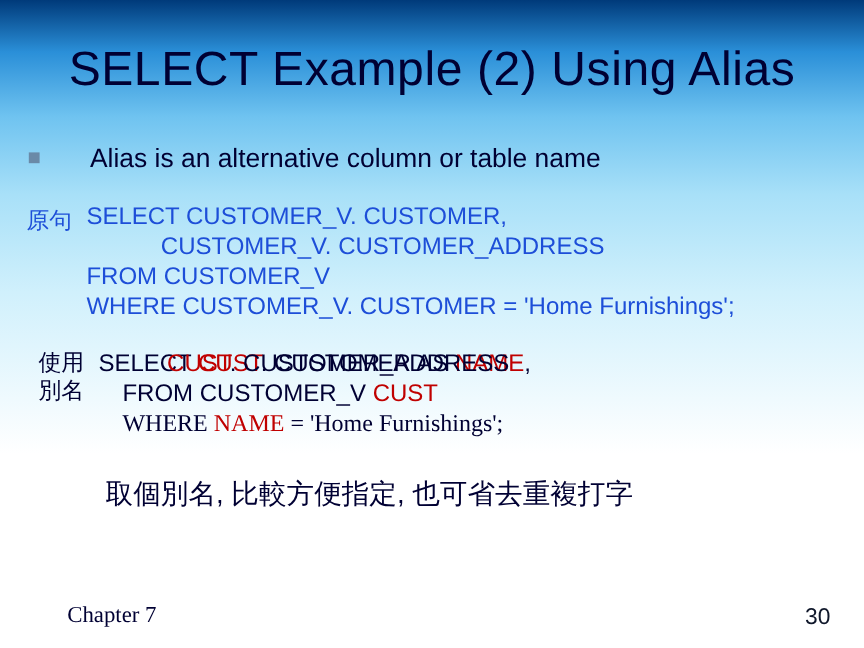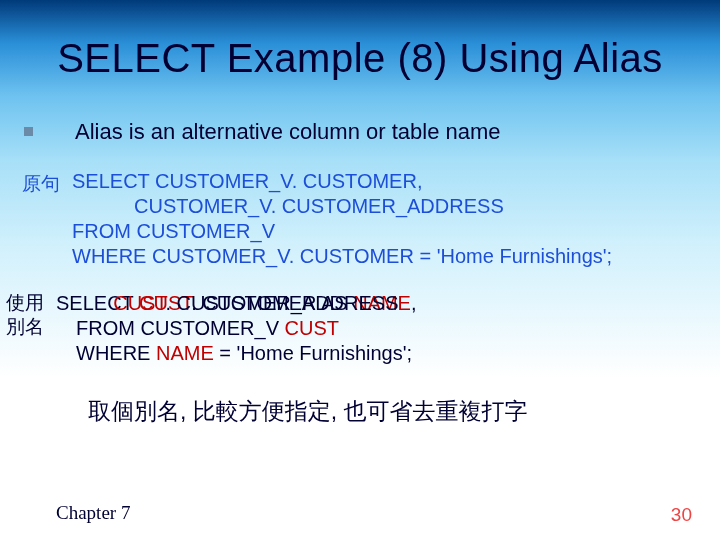--- a/index.html
+++ b/index.html
@@ -55,21 +55,21 @@
     margin-right: 12px;
     margin-top: 2px;
     white-space: nowrap;
   }
   .sql1 {
     line-height: 1.25;
   }
   .indent1 { padding-left: 62px; }
   .block2 {
     margin-top: 22px;
-    margin-left: 6px;
+    margin-left: 32px;
     display: flex;
     align-items: flex-start;
     font-size: 20px;
     color: #000033;
   }
   .label2 {
     font-family: "Microsoft JhengHei", "PMingLiU", sans-serif;
     font-size: 19px;
     margin-right: 12px;
     line-height: 1.25;
@@ -99,28 +99,28 @@
     font-family: "Times New Roman", serif;
     font-size: 19px;
     color: #000033;
   }
   .pagenum {
     position: absolute;
     right: 28px;
     bottom: 14px;
     font-family: "Tahoma", sans-serif;
     font-size: 19px;
-    color: #ef4444;
+    color: #0f172a;
     text-shadow: 1px 1px 1px rgba(255,255,255,0.6);
   }
 </style>
 </head>
 <body>
 
-<div class="title">SELECT Example (8) Using Alias</div>
+<div class="title">SELECT Example (2) Using Alias</div>
 
 <div class="bullet-row">
   <div class="bullet-sq"></div>
   <div class="bullet-text">Alias is an alternative column or table name</div>
 </div>
 
 <div class="block1">
   <div class="label1">原句</div>
   <div class="sql1">
     <div>SELECT CUSTOMER_V. CUSTOMER,</div>
@@ -136,21 +136,21 @@
     <div>別名</div>
   </div>
   <div class="sql2">
     <div style="position:relative;">
       <span>SELECT </span><span class="red">CUST</span><span>. CUSTOMER AS </span><span class="red">NAME</span><span>,</span>
       <span class="extra" style="top:0;"><span class="red">CUST</span><span>. CUSTOMER_ADDRESS</span></span>
     </div>
     <div style="padding-left:20px;">
       <span>FROM CUSTOMER_V </span><span class="red">CUST</span>
     </div>
-    <div style="padding-left:20px;">
+    <div style="padding-left:20px;font-family:Liberation Serif, serif;">
       <span>WHERE </span><span class="red">NAME</span><span> = 'Home Furnishings';</span>
     </div>
   </div>
 </div>
 
 <div class="note">取個別名, 比較方便指定, 也可省去重複打字</div>
 
 <div class="chapter">Chapter 7</div>
 <div class="pagenum">30</div>
 

